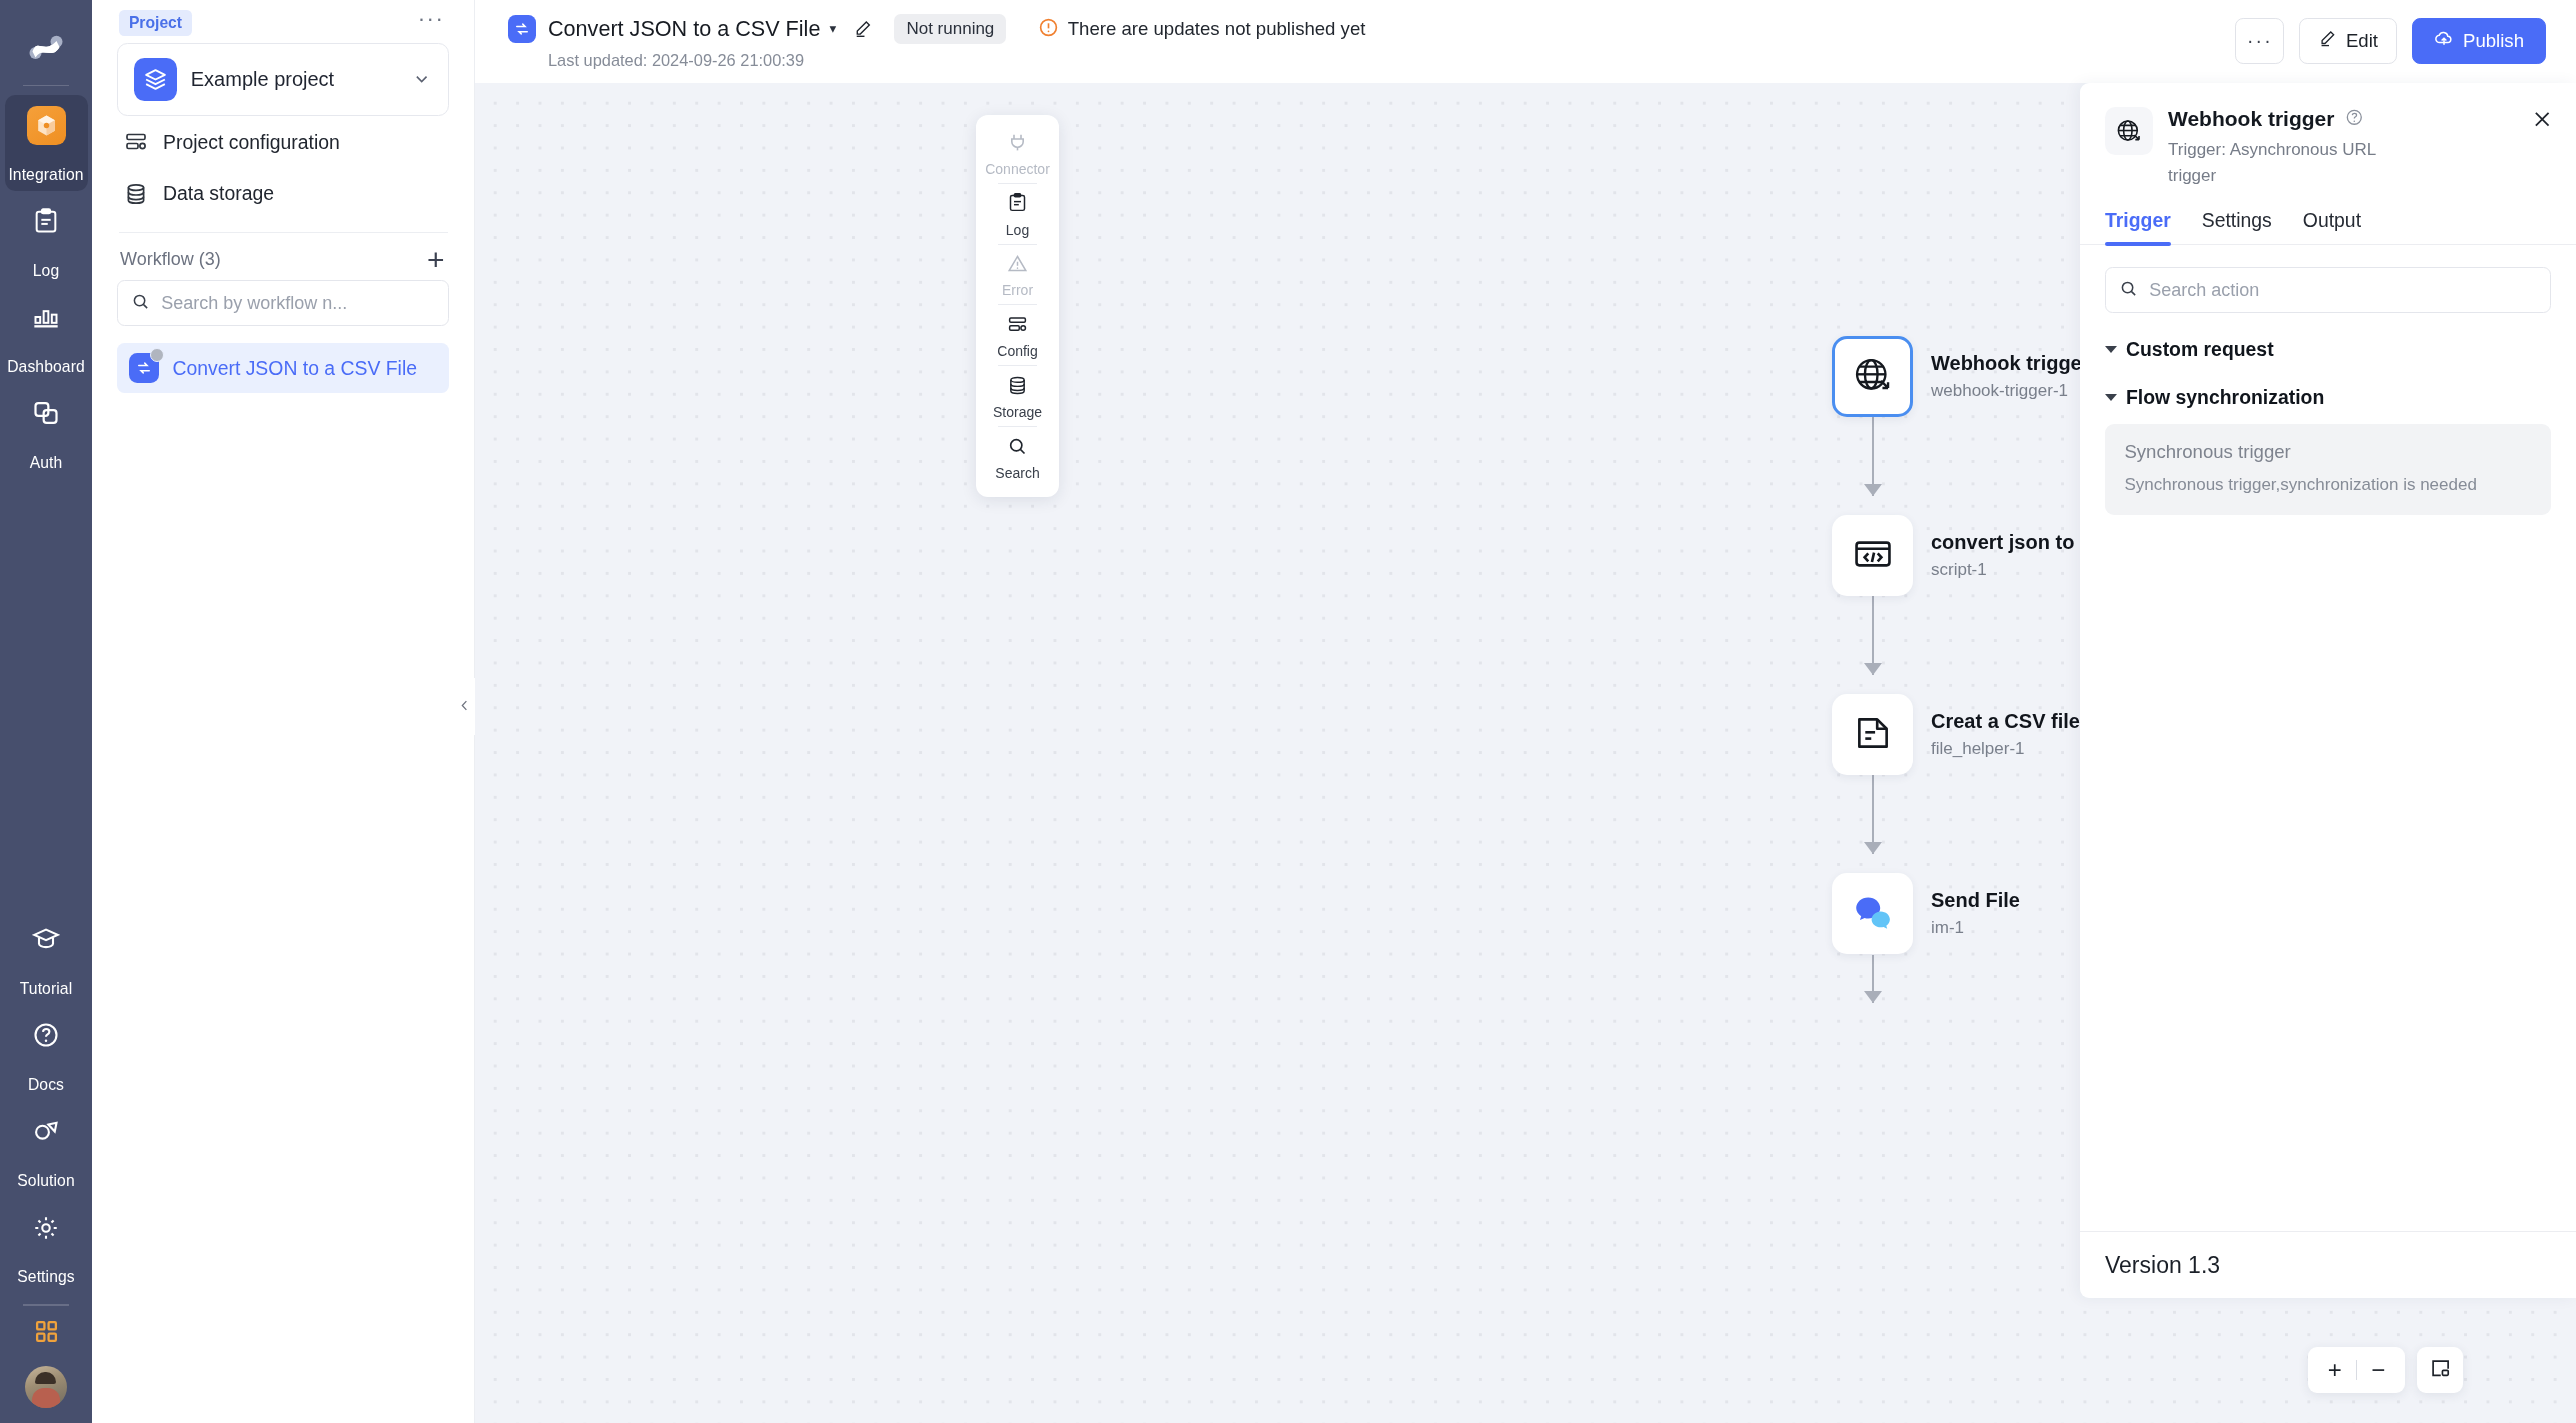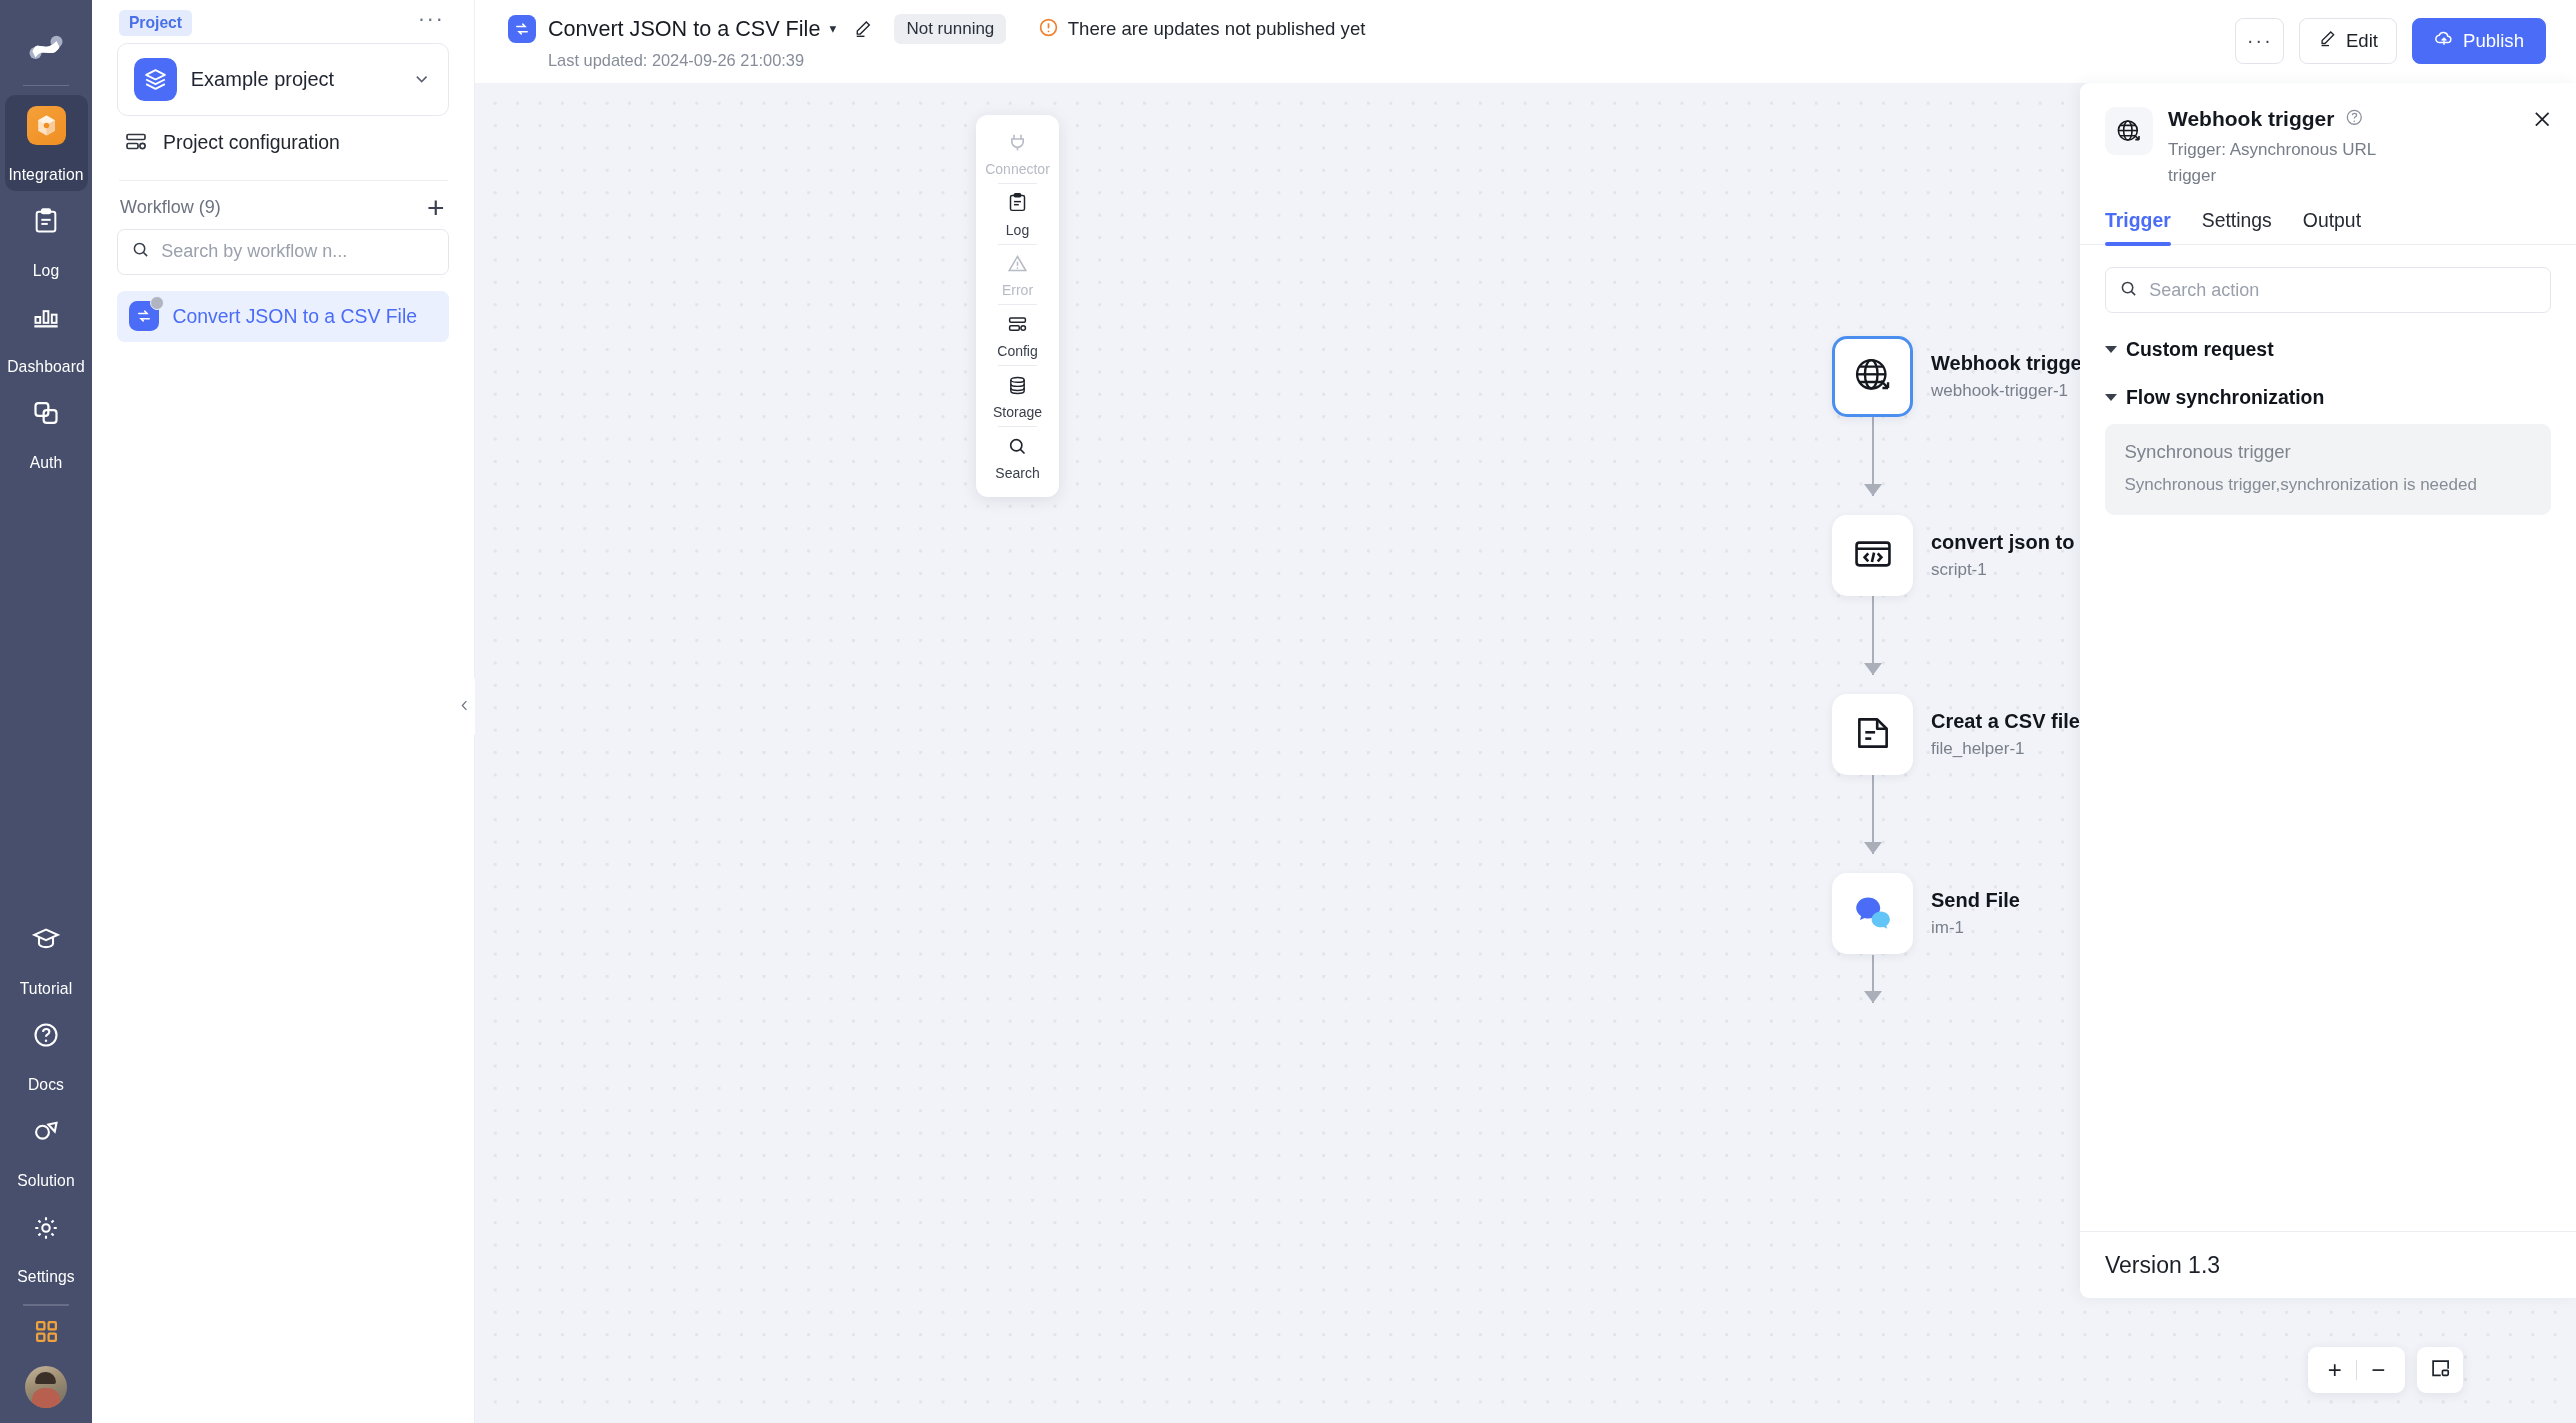--- a/index.html
+++ b/index.html
@@ -362,25 +362,36 @@
       <span class="nic">
         <svg width="24" height="24" viewBox="0 0 24 24" fill="none" stroke="#30363f" stroke-width="1.7">
           <rect x="3" y="4.5" width="18" height="5" rx="1.4"></rect>
             <rect x="3" y="13.5" width="11" height="5" rx="1.4"></rect>
           <circle cx="18.5" cy="16" r="2.6"></circle>
         </svg>
       </span>
       <span class="nlbl">Project configuration</span>
     </div>
 
+    <div class="nav-item">
+      <span class="nic">
+        <svg width="24" height="24" viewBox="0 0 24 24" fill="none" stroke="#30363f" stroke-width="1.7">
+          <ellipse cx="12" cy="5.6" rx="7.6" ry="2.8"></ellipse>
+          <path d="M4.4 5.6v12.8c0 1.55 3.4 2.8 7.6 2.8s7.6-1.25 7.6-2.8V5.6"></path>
+          <path d="M4.4 10.2c0 1.55 3.4 2.8 7.6 2.8s7.6-1.25 7.6-2.8"></path>
+          <path d="M4.4 14.8c0 1.55 3.4 2.8 7.6 2.8s7.6-1.25 7.6-2.8"></path>
+        </svg>
+      </span>
+      <span class="nlbl">Data storage</span>
+    </div>
 
     <div class="hr"></div>
 
     <div class="wf-head">
-      <span class="wf-title">Workflow (9)</span>
+      <span class="wf-title">Workflow (3)</span>
       <span class="wf-plus">+</span>
     </div>
 
     <div class="search-box">
       <span>
         <svg width="19.4" height="19.4" viewBox="0 0 24 24" fill="none" stroke="#3a404b" stroke-width="1.9">
           <circle cx="10.6" cy="10.6" r="6.4"></circle>
             <line x1="15.3" y1="15.3" x2="20" y2="20"></line>
         </svg>
       </span>

